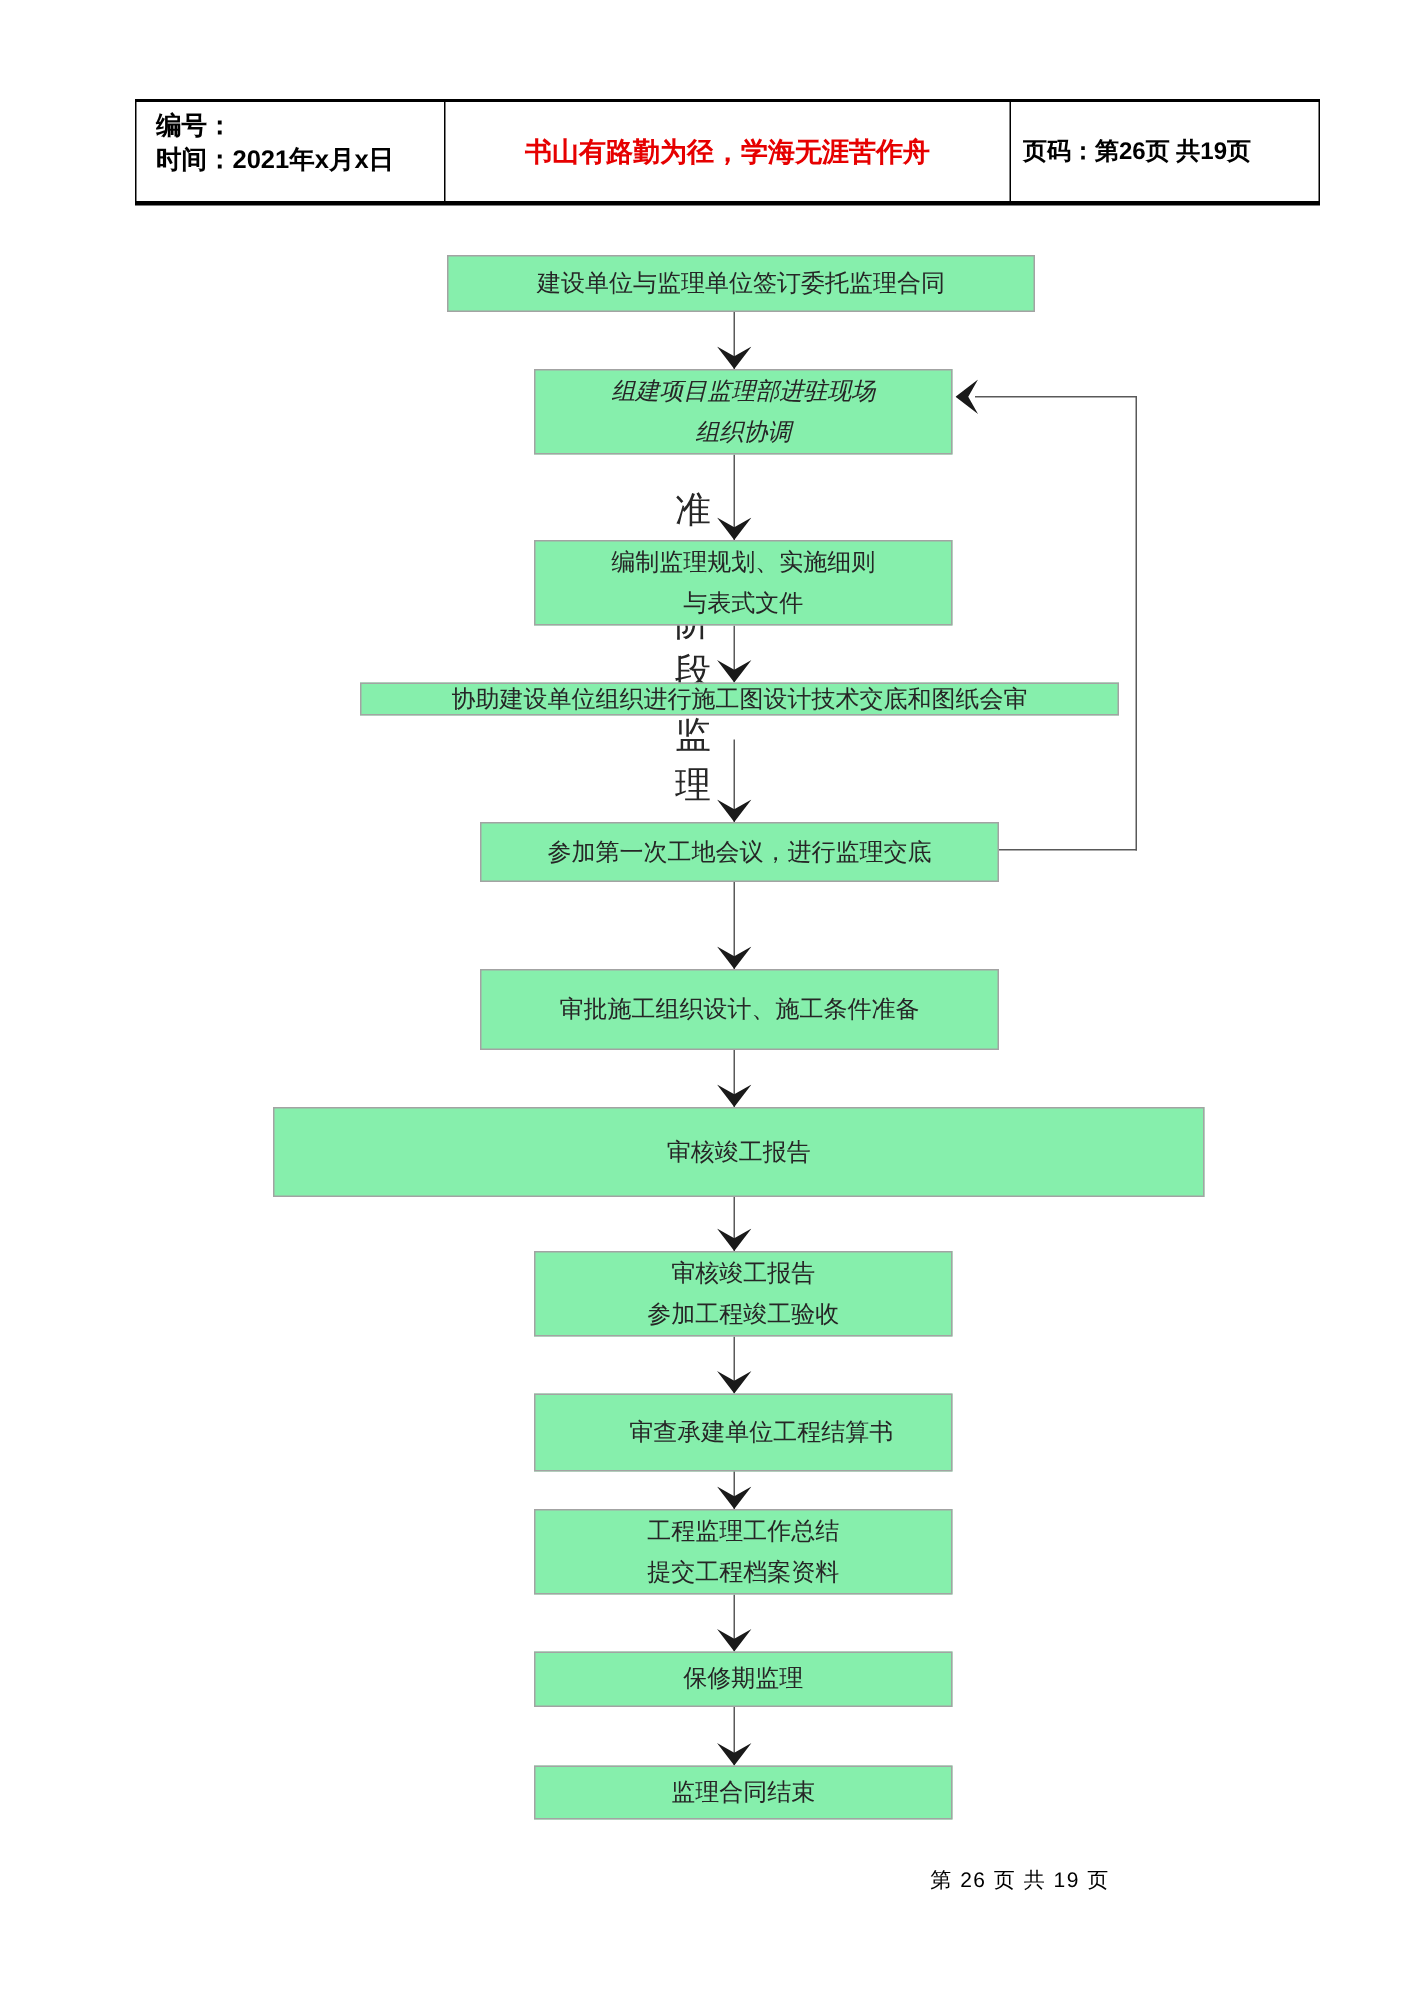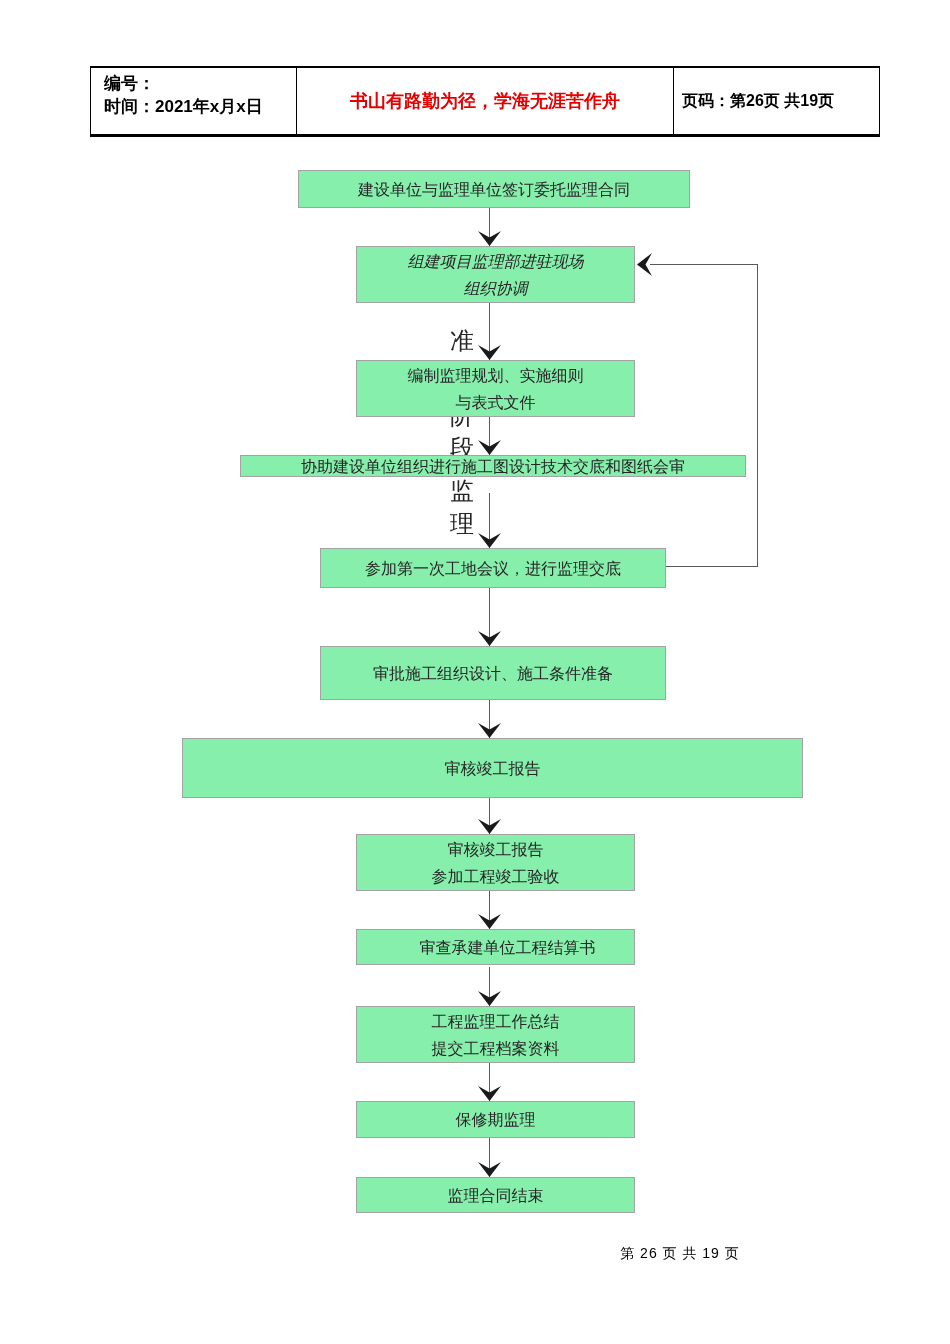--- a/index.html
+++ b/index.html
@@ -39,21 +39,21 @@
     text-align:center; font-size:16px; line-height:27px; z-index:3; white-space:nowrap;
   }
   .b1  { left:298px; top:170px;  width:392px; height:38px; }
   .b2  { left:356px; top:246px;  width:279px; height:57px;font-style:italic; }
   .b3  { left:356px; top:360px;  width:279px; height:57px; }
   .b4  { left:240px; top:455px;  width:506px; height:22px; }
   .b5  { left:320px; top:548px;  width:346px; height:40px; }
   .b6  { left:320px; top:646px;  width:346px; height:54px; }
   .b7  { left:182px; top:738px;  width:621px; height:60px; }
   .b8  { left:356px; top:834px;  width:279px; height:57px; }
-  .b9  { left:356px; top:929px;  width:279px; height:36px;padding-left:24px; }
+  .b9  { left:356px; top:929px;  width:279px; height:52px;padding-left:24px; }
   .b10 { left:356px; top:1006px; width:279px; height:57px; }
   .b11 { left:356px; top:1101px; width:279px; height:37px; }
   .b12 { left:356px; top:1177px; width:279px; height:36px; }
 
   
   .sc {
     position:absolute; left:444px; width:36px; text-align:center;
     font-size:24px; line-height:24px; z-index:1; color:var(--text-ink, #262626);
   }
   .sc1 { top:329px; }

